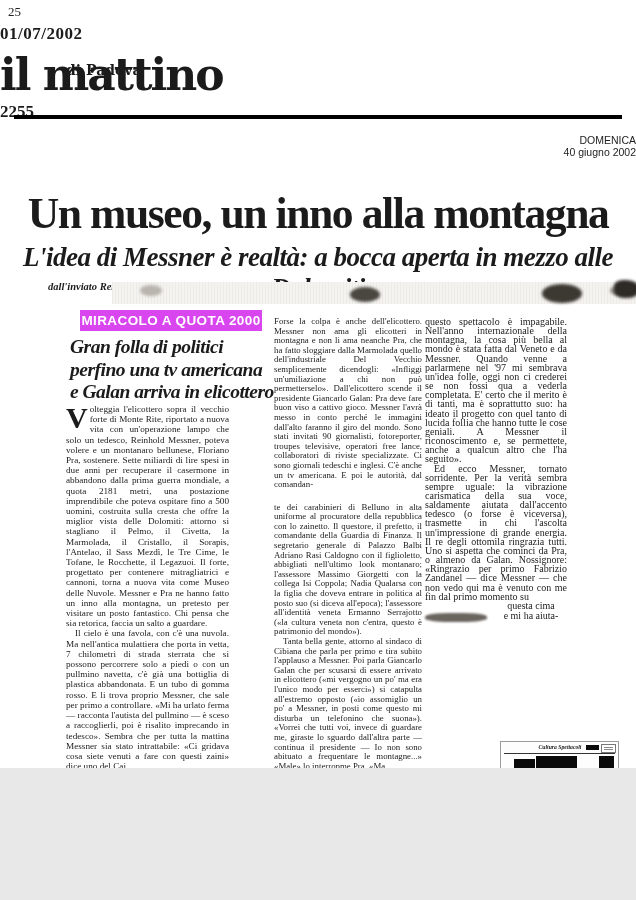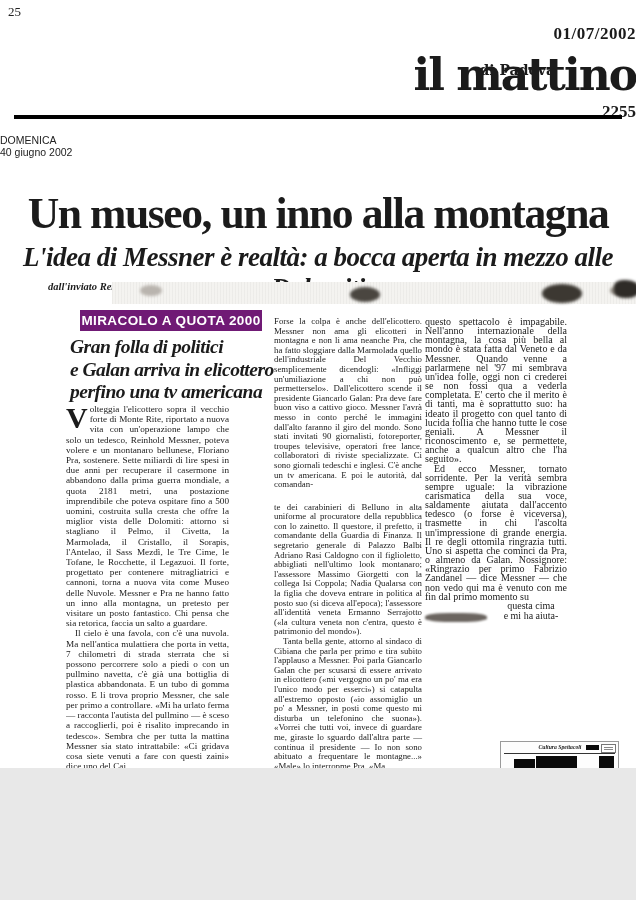--- a/index.html
+++ b/index.html
@@ -3,30 +3,30 @@
 <meta charset="utf-8">
 <style>
   html,body{margin:0;padding:0;background:#e8e8e8;}
   #page{position:relative;width:636px;height:768px;background:#ffffff;overflow:hidden;
         font-family:"Liberation Serif", serif;color:#1b1b1b;}
 
   .abs{position:absolute;}
 
   
   #page-number{left:8px;top:4px;font-size:13px;color:#222;}
-  #masthead{left:0;top:24px;width:636px;text-align:right;}
+  #masthead{left:0;top:24px;width:636px;text-align:left;}
   #mast-date{font-size:17px;font-weight:bold;letter-spacing:.5px;}
   #mast-logo-wrap{position:relative;display:inline-block;margin-top:-2px;}
   #mast-edition{position:absolute;left:66px;top:20px;font-size:14px;font-weight:bold;
                 font-family:"DejaVu Serif",serif;}
   #mast-title{font-family:"DejaVu Serif",serif;font-weight:bold;font-size:44px;
               letter-spacing:-2px;line-height:66px;transform:scaleY(1.02);}
   #mast-issue{font-size:17px;font-weight:bold;margin-top:-6px;}
   #mast-rule{left:14px;top:115px;width:608px;height:4px;background:#000;}
-  #daybox{left:0;top:134px;width:636px;text-align:left;
+  #daybox{left:0;top:134px;width:636px;text-align:right;
           font-family:"Liberation Sans",sans-serif;font-size:10.5px;color:#222;line-height:12px;}
 
   
   #kicker{left:28px;top:171px;width:580px;text-align:center;font-weight:bold;
           font-size:14.5px;letter-spacing:-0.2px;}
   #headline{left:0;top:186px;width:636px;text-align:center;font-weight:bold;
             font-size:45px;letter-spacing:-1.5px;line-height:54px;transform:scaleX(.97);}
   #subhead{left:0;top:242px;width:636px;text-align:center;font-weight:bold;font-style:italic;
            font-size:27px;letter-spacing:-0.5px;}
   #byline{left:48px;top:281px;font-weight:bold;font-style:italic;font-size:10.5px;}
@@ -39,21 +39,21 @@
   #blob-2{left:238px;top:5px;width:30px;height:15px;background:#4a4640;}
   #blob-3{left:430px;top:2px;width:40px;height:19px;background:#3c3832;}
   #blob-4{left:498px;top:4px;width:16px;height:9px;background:#8d877f;}
   #blob-5{left:502px;top:-2px;width:26px;height:18px;background:#2e2b27;border-radius:40% 60% 55% 45%;}
 
   
   .bodytext{text-align:justify;}
   .bodytext p{margin:0;text-indent:9px;}
   .bodytext p.noindent{text-indent:0;}
 
-  #sidebar-box{left:80px;top:310px;width:182px;height:21px;background:#701a75;color:#fff;
+  #sidebar-box{left:80px;top:310px;width:182px;height:21px;background:#d946ef;color:#fff;
      font-family:"Liberation Sans",sans-serif;font-weight:bold;font-size:13.5px;
      text-align:center;line-height:21px;letter-spacing:.4px;}
   #deck{left:70px;top:336px;width:195px;font-weight:bold;font-style:italic;
         font-size:19.5px;line-height:22.5px;letter-spacing:-0.5px;}
   .deck-line{border-bottom:0;white-space:nowrap;}
 
   #col1{left:66px;top:404px;width:163px;font-size:9.2px;line-height:10.2px;}
   #col1 .dropcap{float:left;font-size:30px;line-height:26px;font-weight:bold;
                  padding-right:2px;padding-top:1px;}
   #col2{left:274px;top:317px;width:148px;font-size:8.8px;line-height:9.6px;}
@@ -127,22 +127,22 @@
     <div class="blob" id="blob-1"></div>
     <div class="blob" id="blob-2"></div>
     <div class="blob" id="blob-3"></div>
     <div class="blob" id="blob-4"></div>
     <div class="blob" id="blob-5"></div>
   </div>
 
   <div class="abs" id="sidebar-box">MIRACOLO A QUOTA 2000</div>
   <div class="abs" id="deck">
     <div class="deck-line">Gran folla di politici</div>
+    <div class="deck-line">perfino una tv americana</div>
     <div class="deck-line">e Galan arriva in elicottero</div>
-    <div class="deck-line">perfino una tv americana</div>
   </div>
 
   <div class="abs bodytext" id="col1">
     <p class="noindent"><span class="dropcap">V</span><span>olteggia l'elicottero sopra il vecchio forte di Monte Rite, riportato a nuova vita con un'operazione lampo che solo un tedesco, Reinhold Messner, poteva volere e un montanaro bellunese, Floriano Pra, sostenere. Sette miliardi di lire spesi in due anni per recuperare il casermone in abbandono dalla prima guerra mondiale, a quota 2181 metri, una postazione imprendibile che poteva ospitare fino a 500 uomini, costruita sulla cresta che offre la miglior vista delle Dolomiti: attorno si stagliano il Pelmo, il Civetta, la Marmolada, il Cristallo, il Sorapis, l'Antelao, il Sass Mezdì, le Tre Cime, le Tofane, le Rocchette, il Legazuoi. Il forte, progettato per contenere mitragliatrici e cannoni, torna a nuova vita come Museo delle Nuvole. Messner e Pra ne hanno fatto un inno alla montagna, un pretesto per visitare un posto fantastico. Chi pensa che sia retorica, faccia un salto a guardare.</span></p>
     <p>Il cielo è una favola, con c'è una nuvola. Ma nell'antica mulattiera che porta in vetta, 7 chilometri di strada sterrata che si possono percorrere solo a piedi o con un pullmino navetta, c'è già una bottiglia di plastica abbandonata. E un tubo di gomma rosso. E li trova proprio Messner, che sale per primo a controllare. «Mi ha urlato ferma — racconta l'autista del pullmino — è sceso a raccoglierli, poi è risalito imprecando in tedesco». Sembra che per tutta la mattina Messner sia stato intrattabile: «Ci gridava cosa siete venuti a fare con questi zaini» dice uno del Cai.</p>
   </div>
 
   <div class="abs bodytext" id="col2">
     <p class="noindent">Forse la colpa è anche dell'elicottero. Messner non ama gli elicotteri in montagna e non li ama neanche Pra, che ha fatto sloggiare dalla Marmolada quello dell'industriale Del Vecchio semplicemente dicendogli: «Infliggi un'umiliazione a chi non può permetterselo». Dall'elicottero scende il presidente Giancarlo Galan: Pra deve fare buon viso a cattivo gioco. Messner l'avrà messo in conto perché le immagini dall'alto faranno il giro del mondo. Sono stati invitati 90 giornalisti, fotoreporter, troupes televisive, operatori free lance, collaboratori di riviste specializzate. Ci sono giornali tedeschi e inglesi. C'è anche un tv americana. E poi le autorità, dal comandan-</p>
     <div id="col2-gap"></div>

